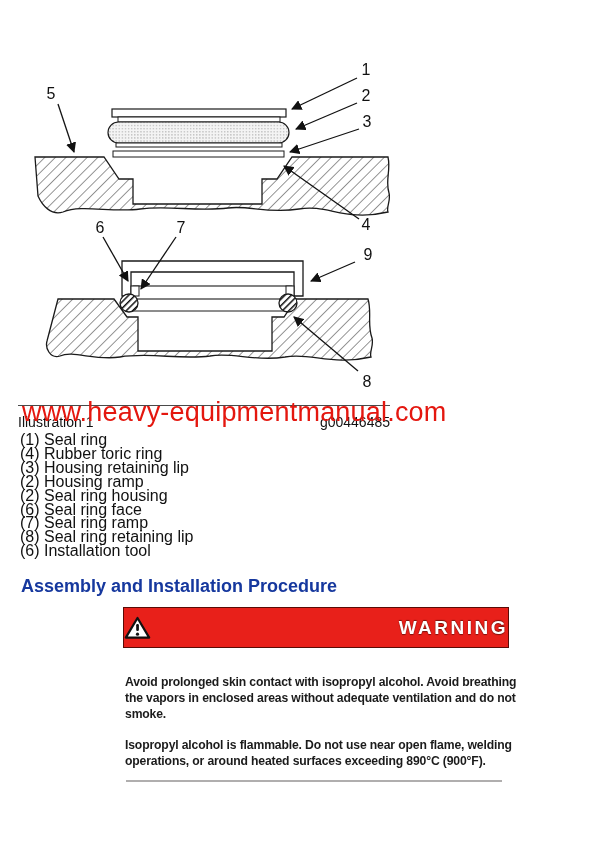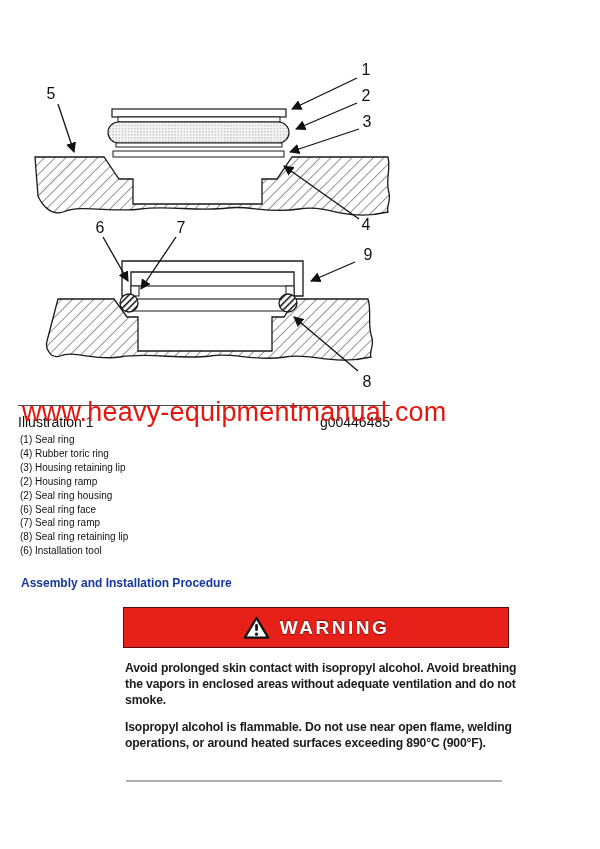--- a/index.html
+++ b/index.html
@@ -2,32 +2,32 @@
 <html><head>
 <meta charset="utf-8">
 <style>
   html,body{margin:0;padding:0;background:#fff;}
   .page{position:relative;width:600px;height:849px;background:#ffffff;overflow:hidden;
         font-family:"Liberation Sans", sans-serif;color:#111;}
   .diagram{position:absolute;left:0;top:0;width:600px;height:400px;}
   .rule{position:absolute;left:18px;top:405px;width:372px;border-top:1.3px solid #4a4a4a;}
   .caption-head{position:absolute;left:18px;top:416px;width:372px;display:flex;
         justify-content:space-between;font-size:14px;line-height:13px;}
-  .caption-list{position:absolute;left:20px;top:433px;font-size:10px;line-height:13.9px;}
+  .caption-list{position:absolute;left:20px;top:433px;font-size:16px;line-height:13.9px;}
   .watermark{position:absolute;left:22px;top:398px;font-size:27px;letter-spacing:.2px;
         color:#e4170f;white-space:nowrap;z-index:6;line-height:1.1;}
-  .section-heading{position:absolute;left:21px;top:576px;font-size:12px;font-weight:bold;
+  .section-heading{position:absolute;left:21px;top:576px;font-size:18px;font-weight:bold;
         color:#16389e;}
   .warning-banner{position:absolute;left:123px;top:607px;width:384px;height:39px;
         background:#e8201a;border:1px solid #5a0b06;display:flex;align-items:center;
-        justify-content:center;z-index:2;}
+        justify-content:space-between;z-index:2;}
   .warning-label{color:#fff;font-weight:bold;font-size:19px;letter-spacing:2.5px;
         margin-left:10px;text-shadow:0 1px 1px #7d120c, 0 -1px 1px #7d120c;}
   .warning-text{position:absolute;left:125px;top:660px;width:392px;}
-  .warning-text p{margin:0 0 10px 0;font-size:12.2px;font-weight:bold;line-height:16.2px;
+  .warning-text p{margin:14px 0 10px 0;font-size:12.2px;font-weight:bold;line-height:16.2px;
         letter-spacing:-0.15px;color:#1b1b1b;}
   .warning-divider{position:absolute;left:126px;top:780px;width:376px;
         border-top:2.5px solid #b0aeae;}
 </style>
 </head>
 <body>
 
 <div class="page">
 
   <svg class="diagram" viewBox="0 0 600 400" xmlns="http://www.w3.org/2000/svg">

